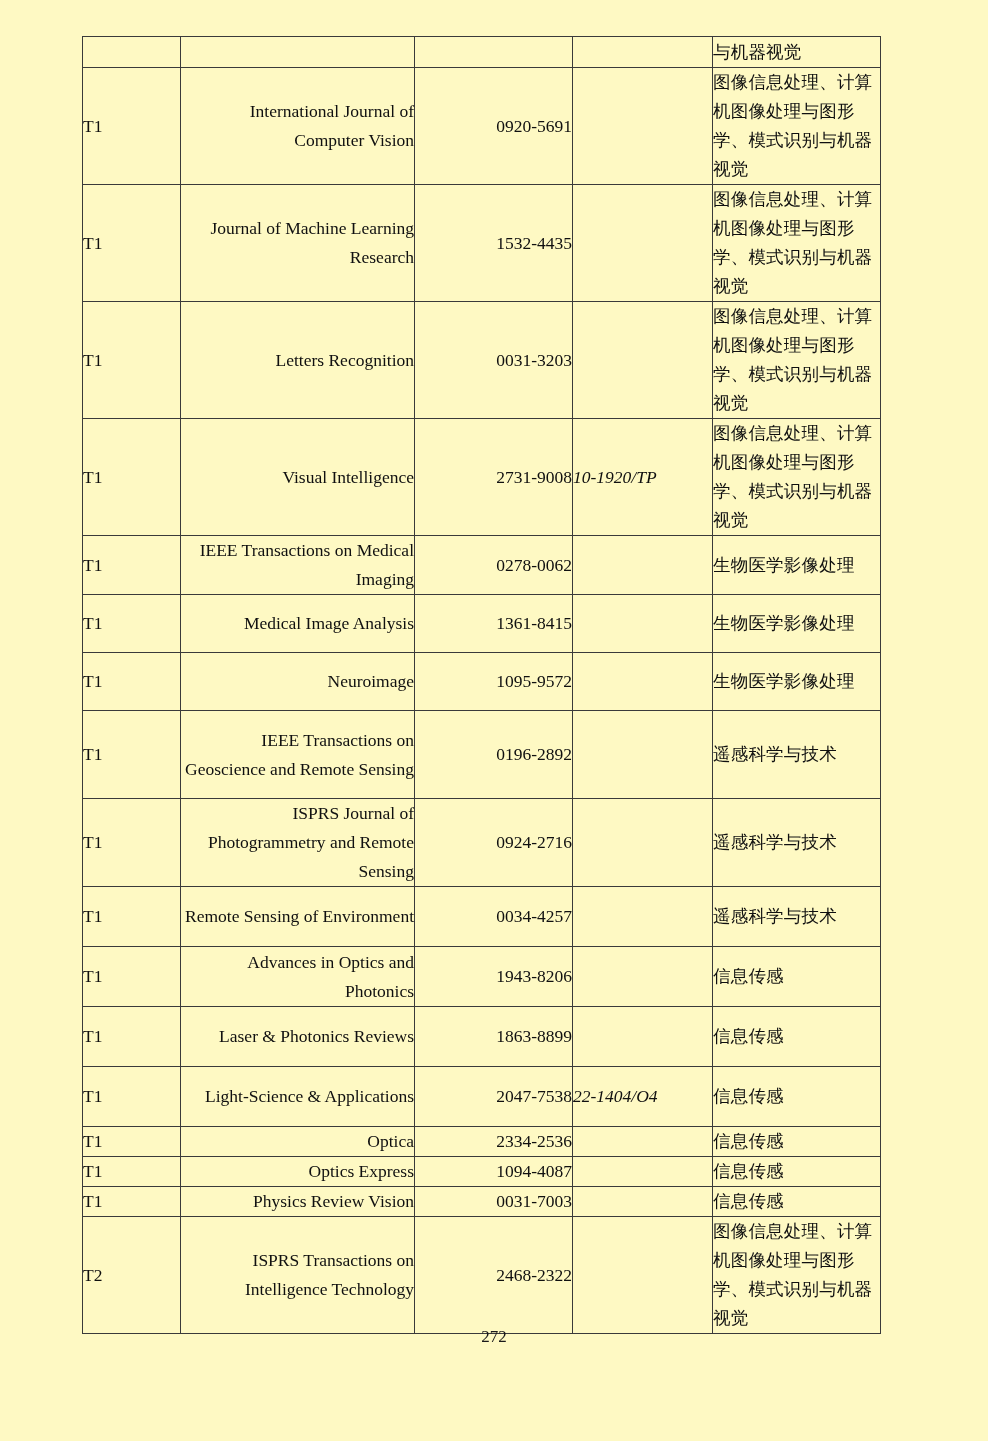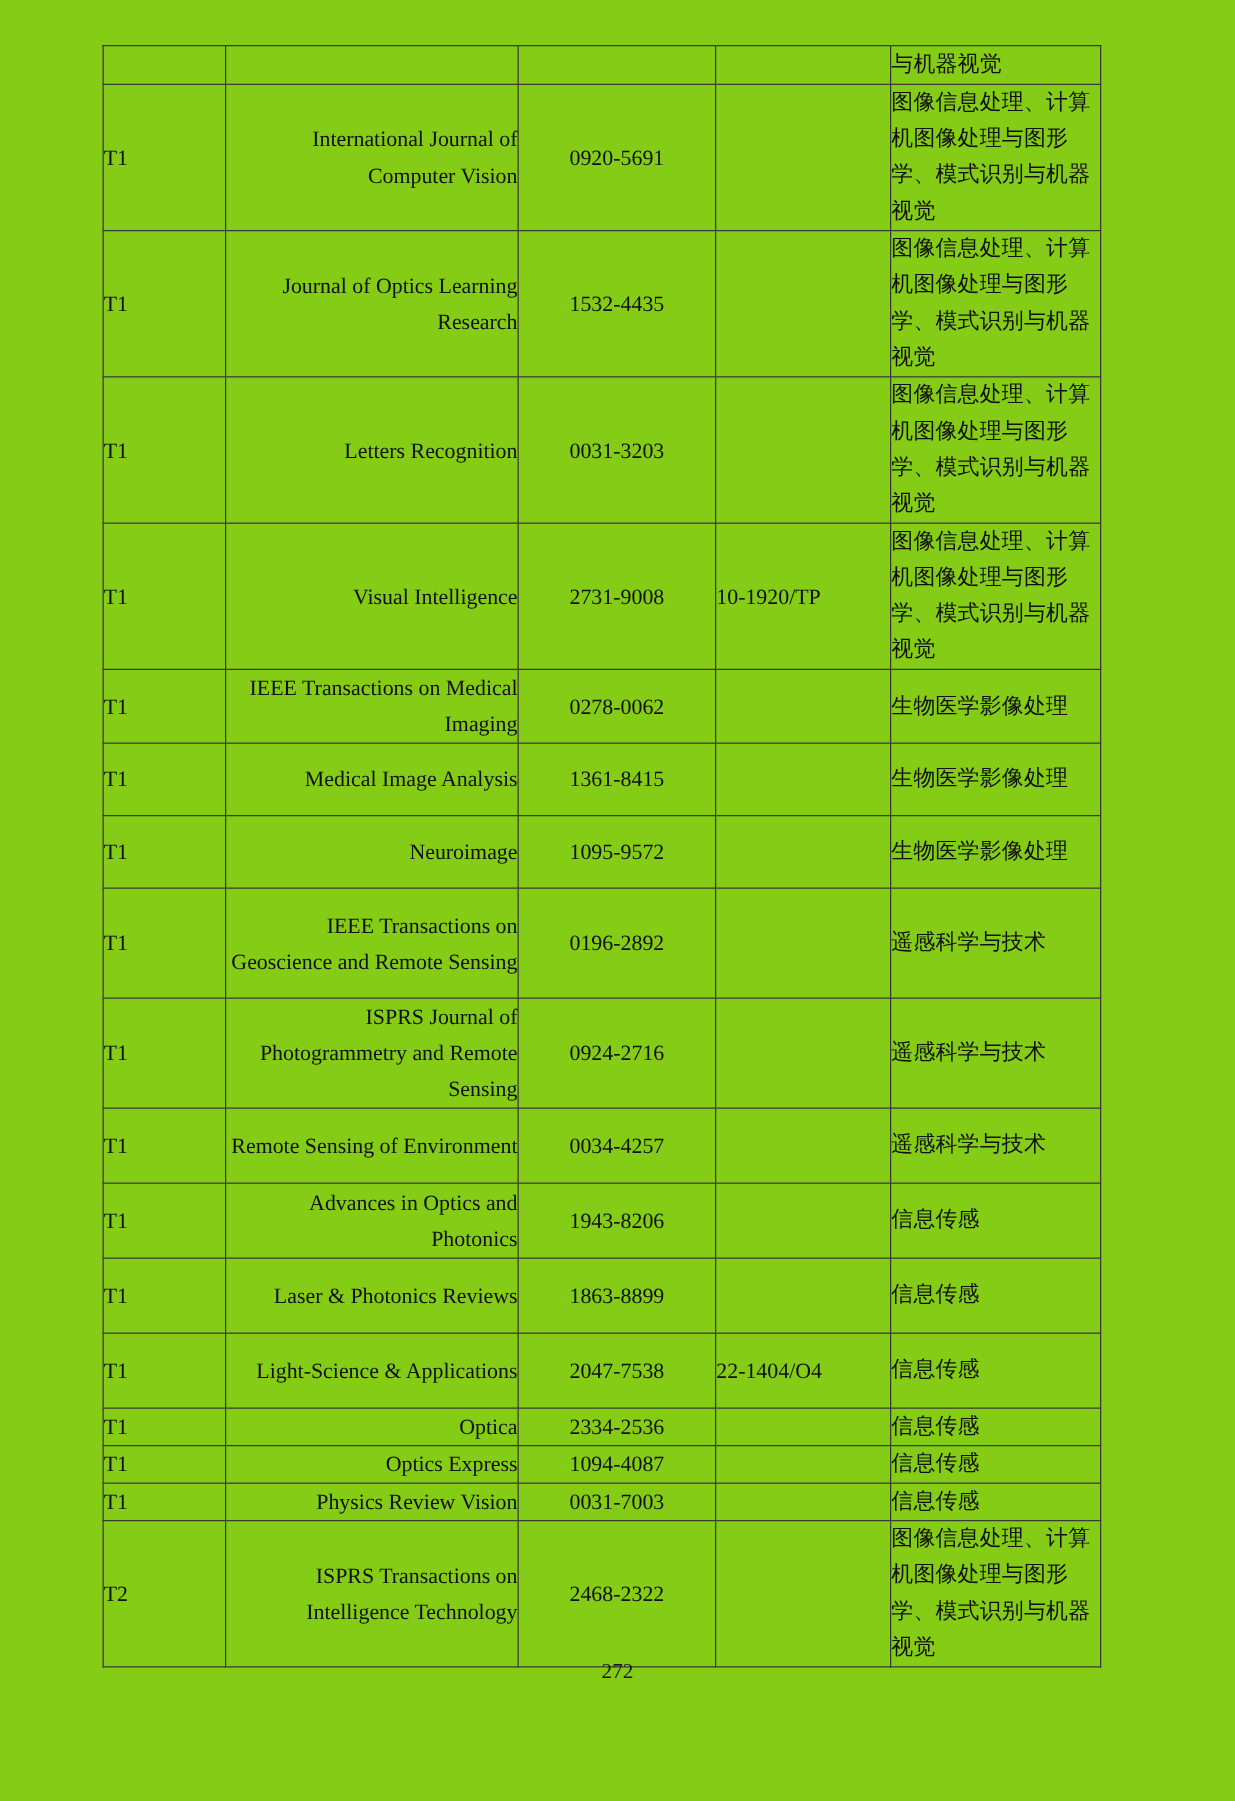--- a/index.html
+++ b/index.html
@@ -15,21 +15,21 @@
     color: #000000;
     overflow: hidden;
   }
 
   #page {
     position: absolute;
     left: 0;
     top: 0;
     width: 988px;
     height: 1441px;
-    background: #84cc16;
+    background: #fef9c3;
   }
 
   table.journal-table {
     position: absolute;
     left: 82px;
     top: 36px;
     width: 798px;
     border-collapse: collapse;
     table-layout: fixed;
   }
@@ -54,28 +54,29 @@
     text-align: left;
     vertical-align: middle;
   }
   td.name {
     text-align: right;
     padding-left: 9px;
     padding-right: 4px;
     vertical-align: middle;
   }
   td.issn {
-    text-align: center;
+    text-align: right;
     padding-left: 10px;
     vertical-align: middle;
   }
   td.cn {
     text-align: left;
     padding-left: 10px;
     vertical-align: middle;
+    font-style: italic;
   }
   td.field {
     text-align: left;
     padding-left: 9px;
     padding-right: 3px;
     vertical-align: top;
     font-family: "DejaVu Sans", "Liberation Sans", sans-serif;
     font-size: 16px;
     line-height: 29.5px;
     letter-spacing: 0.2px;
@@ -130,21 +131,21 @@
       <tr class="r-tall">
         <td class="tier">T1</td>
         <td class="name">International Journal of Computer Vision</td>
         <td class="issn">0920-5691</td>
         <td class="cn"></td>
         <td class="field">图像信息处理、计算机图像处理与图形学、模式识别与机器视觉</td>
       </tr>
 
       <tr class="r-tall">
         <td class="tier">T1</td>
-        <td class="name">Journal of Optics Learning Research</td>
+        <td class="name">Journal of Machine Learning Research</td>
         <td class="issn">1532-4435</td>
         <td class="cn"></td>
         <td class="field">图像信息处理、计算机图像处理与图形学、模式识别与机器视觉</td>
       </tr>
 
       <tr class="r-tall">
         <td class="tier">T1</td>
         <td class="name">Letters Recognition</td>
         <td class="issn">0031-3203</td>
         <td class="cn"></td>

